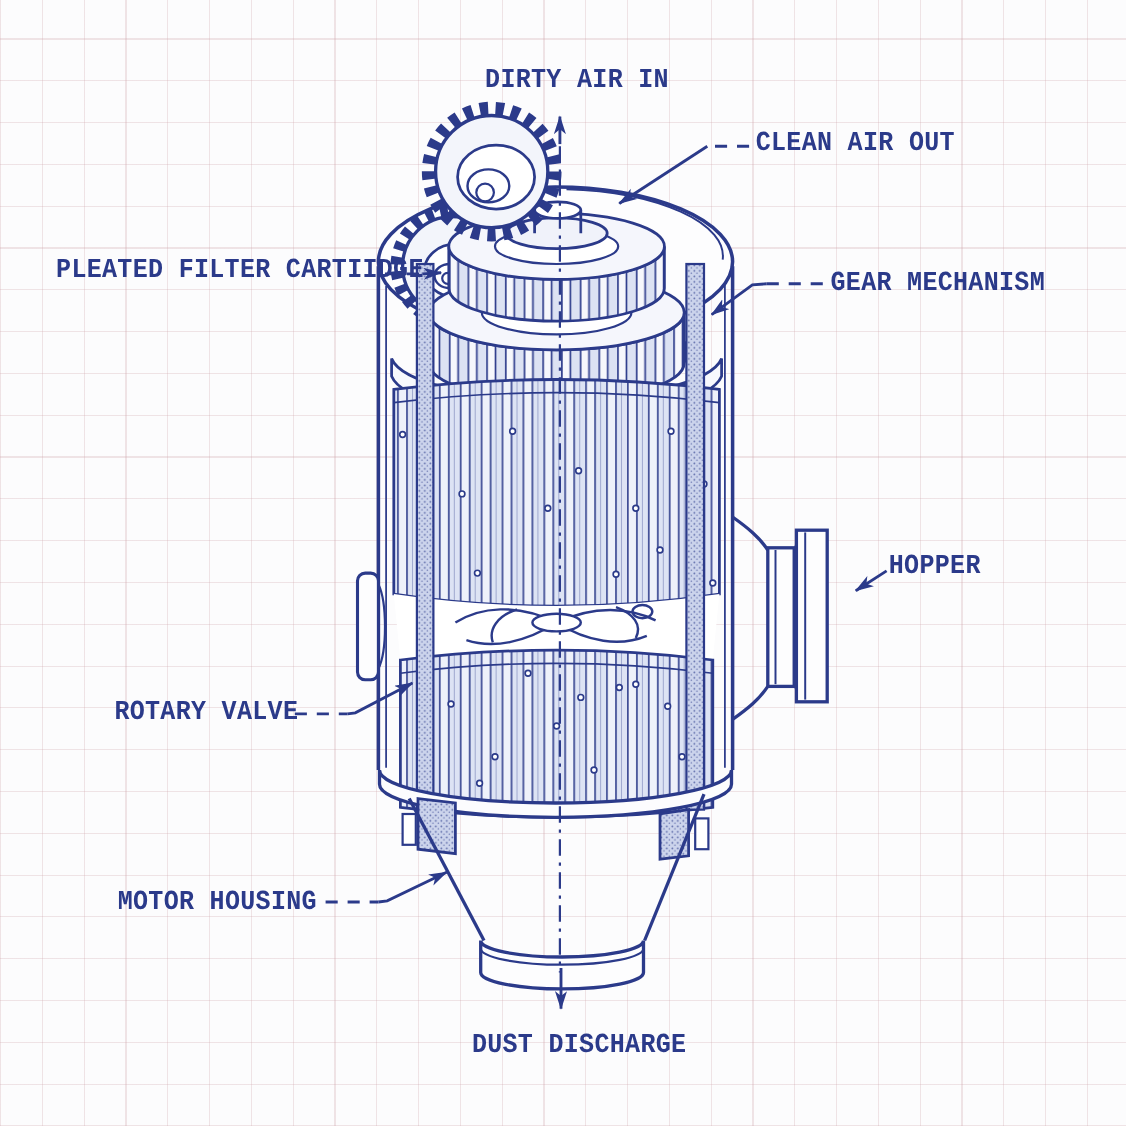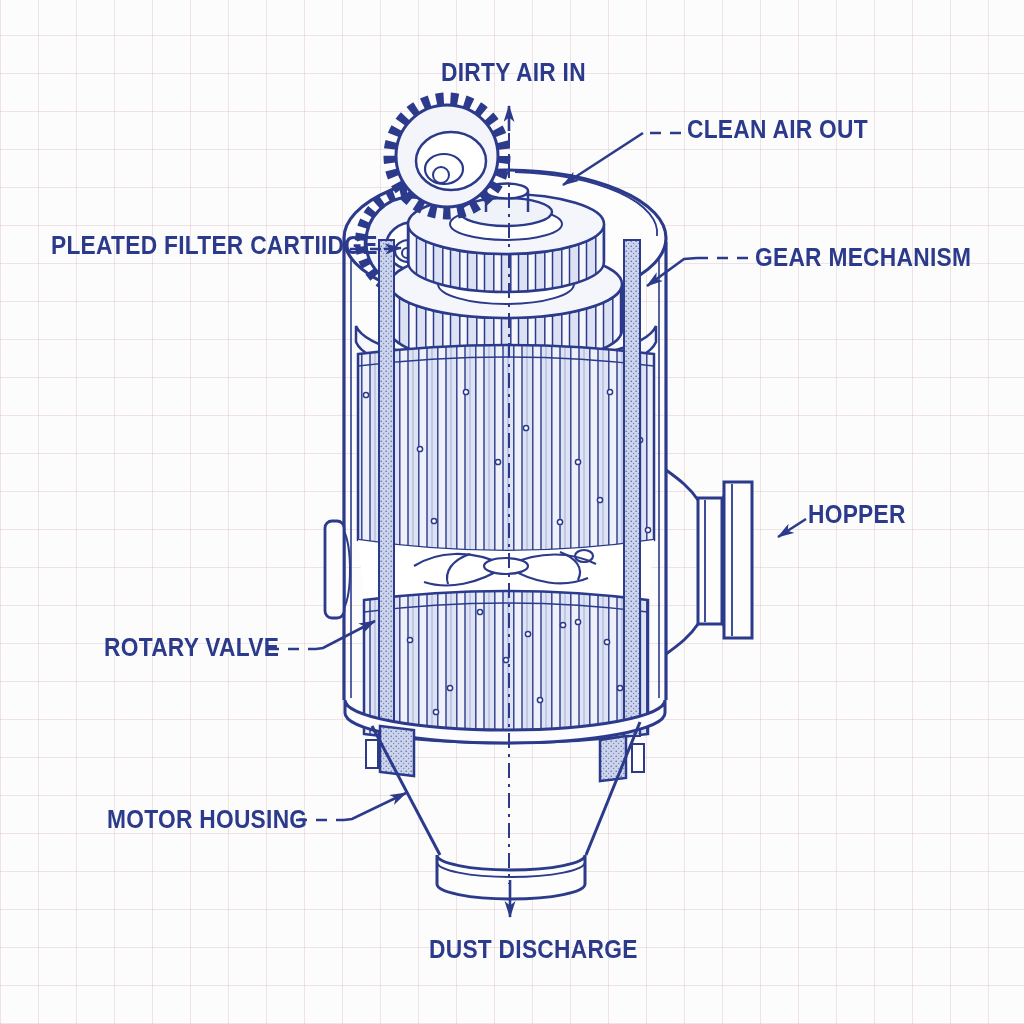--- a/index.html
+++ b/index.html
@@ -4,21 +4,21 @@
 <style>
   html,body{margin:0;padding:0;}
   .page{
     position:relative;
     width:1024px;height:1024px;
     overflow:hidden;
     background:
       repeating-linear-gradient(90deg, rgba(205,162,168,.28) 0 1px, transparent 1px 38px),
       repeating-linear-gradient(0deg, rgba(205,162,168,.28) 0 1px, transparent 1px 38px),
       #fcfcfd;
-    font-family:Liberation Sans, sans-serif;
+    font-family:Liberation Mono, monospace;
   }
   svg.draw{position:absolute;left:0;top:0;color:var(--ink,#2b3a8a);}
   .lbl{
     position:absolute;
     font-weight:700;
     font-size:25px;
     line-height:1;
     letter-spacing:.3px;
     color:var(--ink,#2b3a8a);
     white-space:nowrap;

